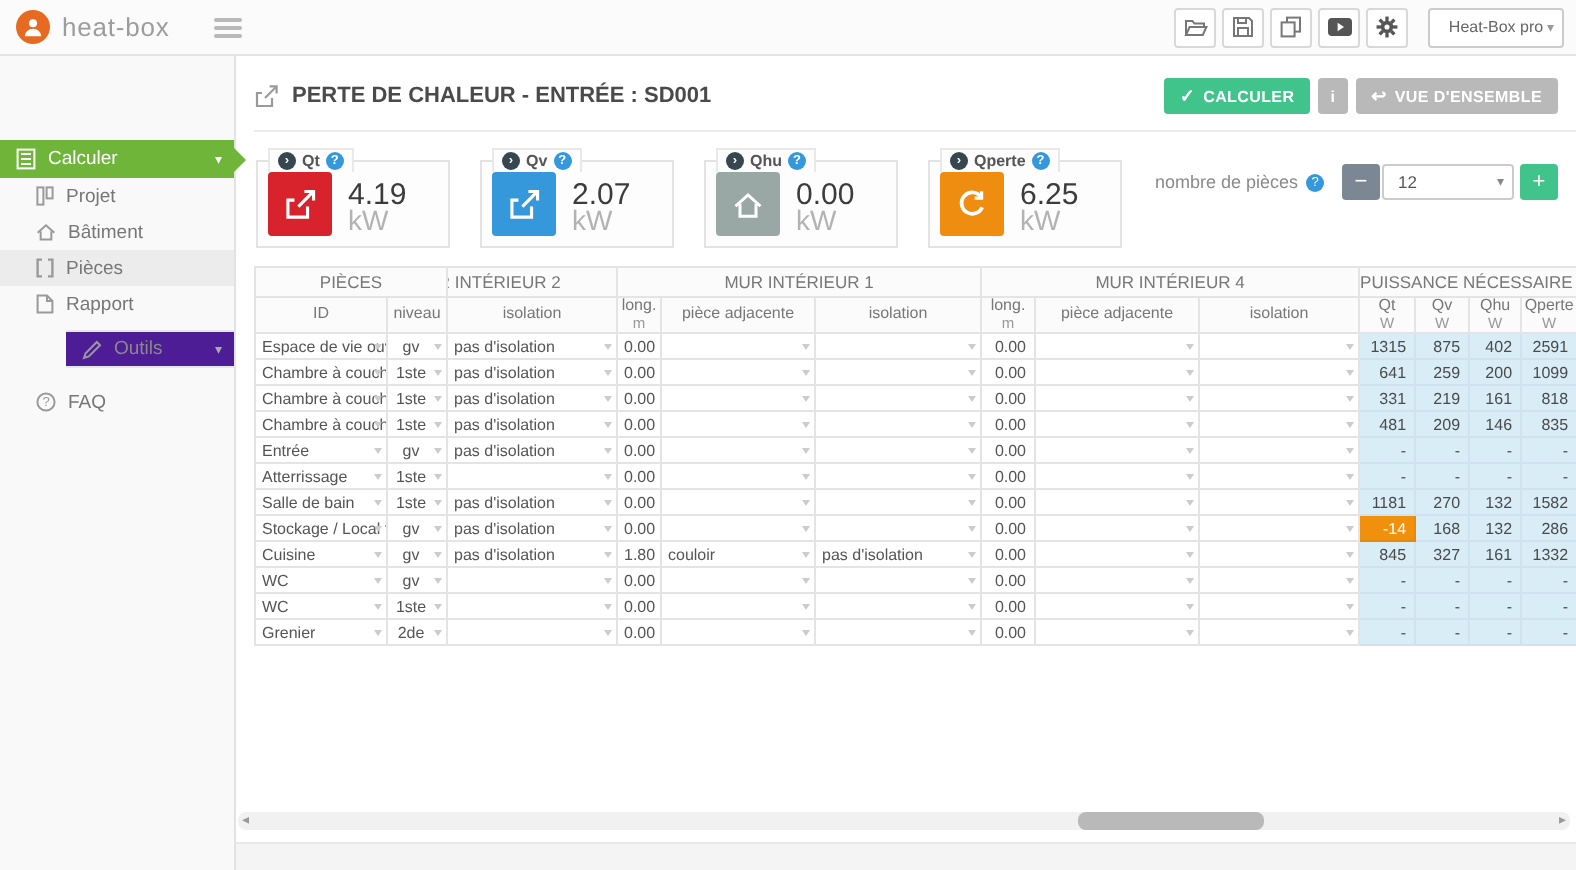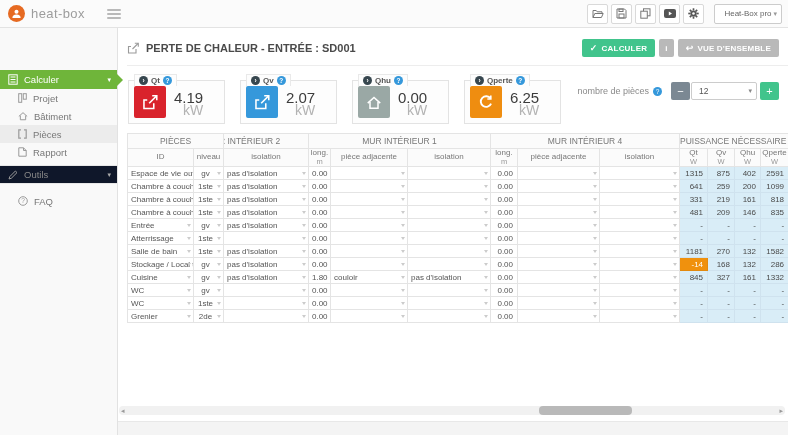--- a/index.html
+++ b/index.html
@@ -33,21 +33,21 @@
   .sidebar{width:118px;background:#f9f9f9;border-right:1px solid #e2e2e2;flex:0 0 auto;position:relative;z-index:2;}
   .main{flex:1;background:#f4f4f4;min-width:0;}
   .panel{background:#fff;height:394px;border-bottom:1px solid #e8e8e8;padding:0 0 0 9px;position:relative;}
 
   
   .side-gap{height:42px;}
   .side-section{height:19px;display:flex;align-items:center;padding:0 6px 0 8px;font-size:9.5px;color:#888;cursor:pointer;position:relative;}
   .side-section.active{background:var(--color-sidebar-active);color:#fff;}
   .side-section.active .sec-caret{color:#fff;}
   .side-section.active::after{content:"";position:absolute;right:-6px;top:50%;margin-top:-6px;border-left:6px solid var(--color-sidebar-active);border-top:6px solid transparent;border-bottom:6px solid transparent;}
-  .side-section.tools{background:#0f172a;border-top:1px solid #e7e7e7;border-bottom:1px solid #e7e7e7;margin-top:4px;}
+  .side-section.tools{background:#4c1d95;border-top:1px solid #e7e7e7;border-bottom:1px solid #e7e7e7;margin-top:4px;margin-left:33px;}
   .sec-label{margin-left:6px;flex:1;}
   .sec-caret{font-size:7px;color:#aaa;}
   .side-item{height:18px;display:flex;align-items:center;padding-left:18px;font-size:9.5px;color:#777;cursor:pointer;}
   .side-item.selected{background:#ececec;}
   .side-item .it-label{margin-left:6px;}
   .side-item.faq{margin-top:8px;}
 
   
   .panel-header{display:flex;align-items:center;padding:11px 9px 8px 0;border-bottom:1px solid #ededed;}
   .ph-title{display:flex;gap:6px;font-size:11px;font-weight:bold;color:#4a4a4a;}
@@ -58,21 +58,21 @@
   .btn .g-icon{font-size:9px;}
 
   
   .kpi-row{display:flex;align-items:flex-start;padding:14px 9px 6px 1px;}
   .kpi-card{width:97px;height:44px;border:1px solid #e3e3e3;background:#fdfdfd;position:relative;margin-right:15px;display:flex;align-items:center;padding:4px 4px 4px 5px;}
   .kpi-label{position:absolute;top:-7px;left:5px;background:#fdfdfd;border:1px solid #e9e9e9;border-bottom:none;padding:1px 4px;display:flex;align-items:center;gap:3px;font-size:8px;font-weight:bold;color:#555;line-height:9px;}
   .circ{width:9px;height:9px;border-radius:50%;display:inline-flex;align-items:center;justify-content:center;color:#fff;font-size:6.5px;line-height:9px;cursor:pointer;}
   .circ-dark{background:#37474f;}
   .circ-blue{background:var(--color-blue);}
   .kpi-icon{width:32px;height:32px;border-radius:2px;display:flex;align-items:center;justify-content:center;flex:0 0 auto;}
-  .kpi-val{margin-left:8px;text-align:right;}
+  .kpi-val{margin-left:8px;}
   .kpi-value{font-size:15px;color:#3c3c3c;line-height:16px;}
   .kpi-unit{font-size:14px;color:#b3b3b3;line-height:9px;}
 
   .rooms-ctl{margin-left:auto;display:flex;align-items:center;margin-top:2px;justify-content:space-between;}
   .rooms-label{font-size:9px;color:#8a8a8a;display:flex;align-items:center;gap:4px;margin-right:9px;}
   .step-btn{width:19px;height:18px;border:none;border-radius:2px;color:#fff;font-size:11px;line-height:18px;text-align:center;cursor:pointer;font-family:"Liberation Sans",sans-serif;}
   .step-minus{background:#7b8893;}
   .step-plus{background:var(--color-button-green);margin-left:3px;}
   .rooms-select{width:66px;height:18px;border:1px solid #ccc;background:#fff;border-radius:2px;margin-left:1px;position:relative;display:flex;align-items:center;padding-left:7px;font-size:8.5px;color:#555;cursor:pointer;}
   .rooms-select .caret{position:absolute;right:4px;color:#888;font-size:7px;}

